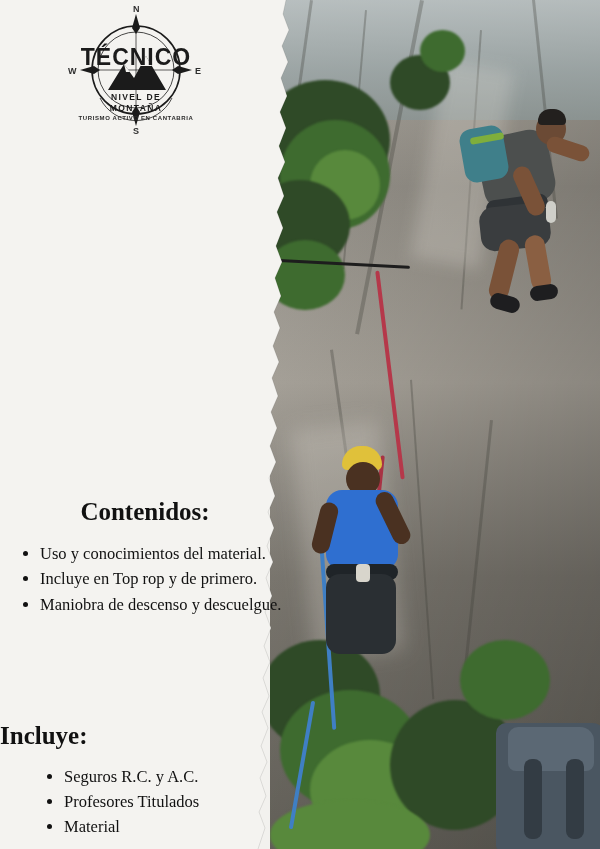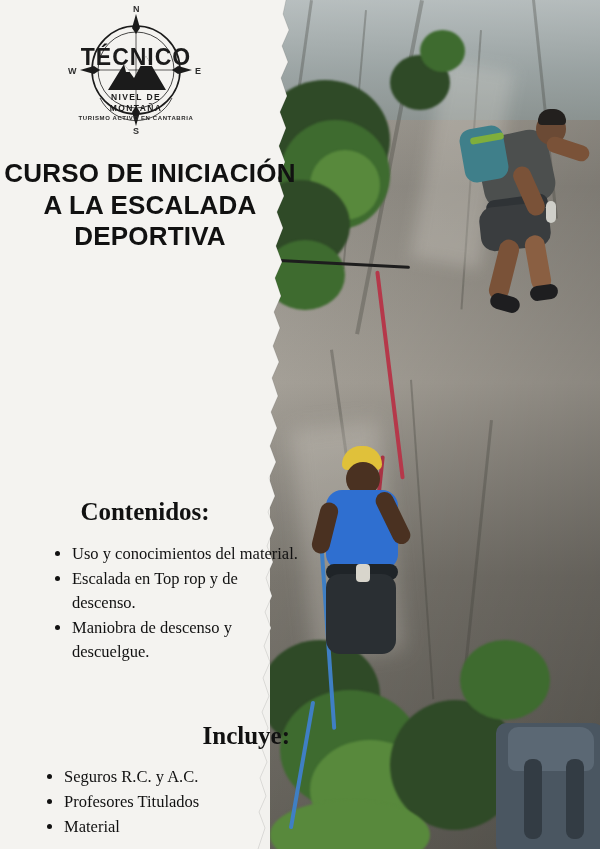--- a/index.html
+++ b/index.html
@@ -197,28 +197,28 @@
     top: 542px;
     left: 18px;
     width: 262px;
     margin: 0;
     padding-left: 22px;
     font-family: "Liberation Serif", serif;
     font-size: 16.5px;
     line-height: 1.42;
     color: #111;
   }
-  .list-contenidos li { margin-bottom: 2px; margin-left: 32px; }
+  .list-contenidos li { margin-bottom: 2px; }
 
   .h-incluye {
     position: absolute;
     top: 722px;
     left: 0;
     width: 290px;
-    text-align: right;
+    text-align: left;
     font-size: 25px;
     font-weight: bold;
     color: #111;
     font-family: "Liberation Serif", serif;
   }
 
   .list-incluye {
     position: absolute;
     top: 765px;
     left: 44px;
@@ -343,27 +343,26 @@
       <div class="compass-letter" style="left:67px;top:-2px;">N</div>
       <div class="compass-letter" style="left:129px;top:60px;">E</div>
       <div class="compass-letter" style="left:67px;top:120px;">S</div>
       <div class="compass-letter" style="left:2px;top:60px;">W</div>
       <div class="logo-name">TÉCNICO</div>
       <div class="logo-sub">NIVEL DE</div>
       <div class="logo-sub2">MONTAÑA</div>
       <div class="logo-tag">TURISMO ACTIVO EN CANTABRIA</div>
     </div>
 
-    <div class="title">CURSO DE INICIACIÓN A LA ESCALADA DEPORTIVA</div>
 
 
     <div class="h-contenidos">Contenidos:</div>
     <ul class="list-contenidos">
       <li>Uso y conocimientos del material.</li>
-      <li>Escalada en Top rop y de descenso.</li>
+      <li>Incluye en Top rop y de primero.</li>
       <li>Maniobra de descenso y descuelgue.</li>
     </ul>
 
     <div class="h-incluye">Incluye:</div>
     <ul class="list-incluye">
       <li>Seguros R.C. y A.C.</li>
       <li>Profesores Titulados</li>
       <li>Material</li>
     </ul>
 

